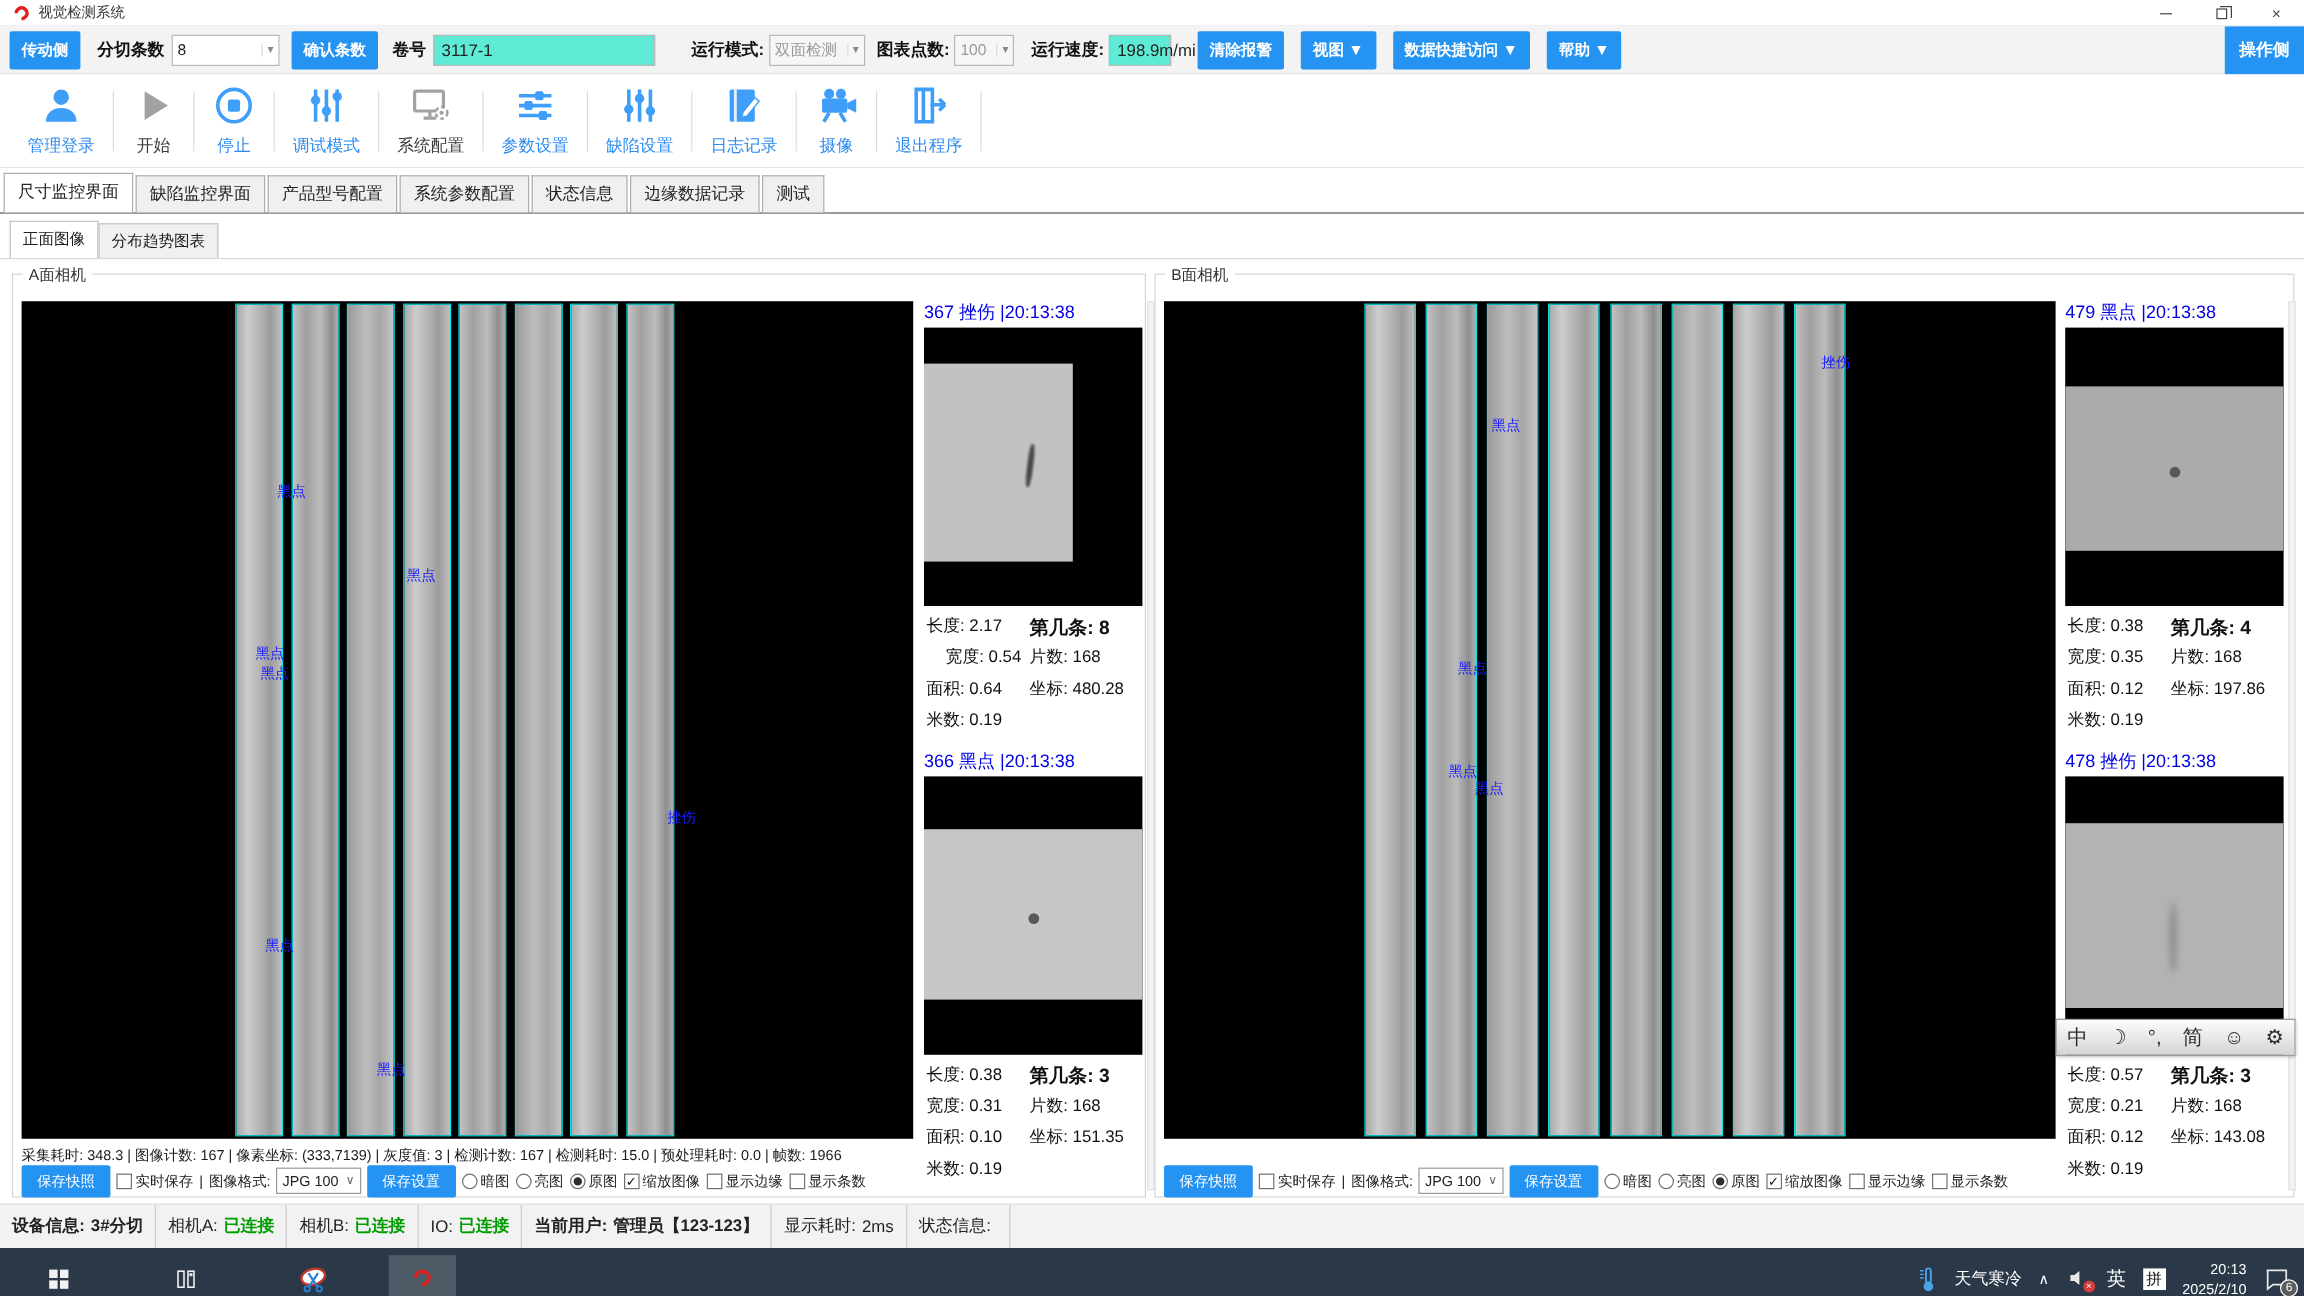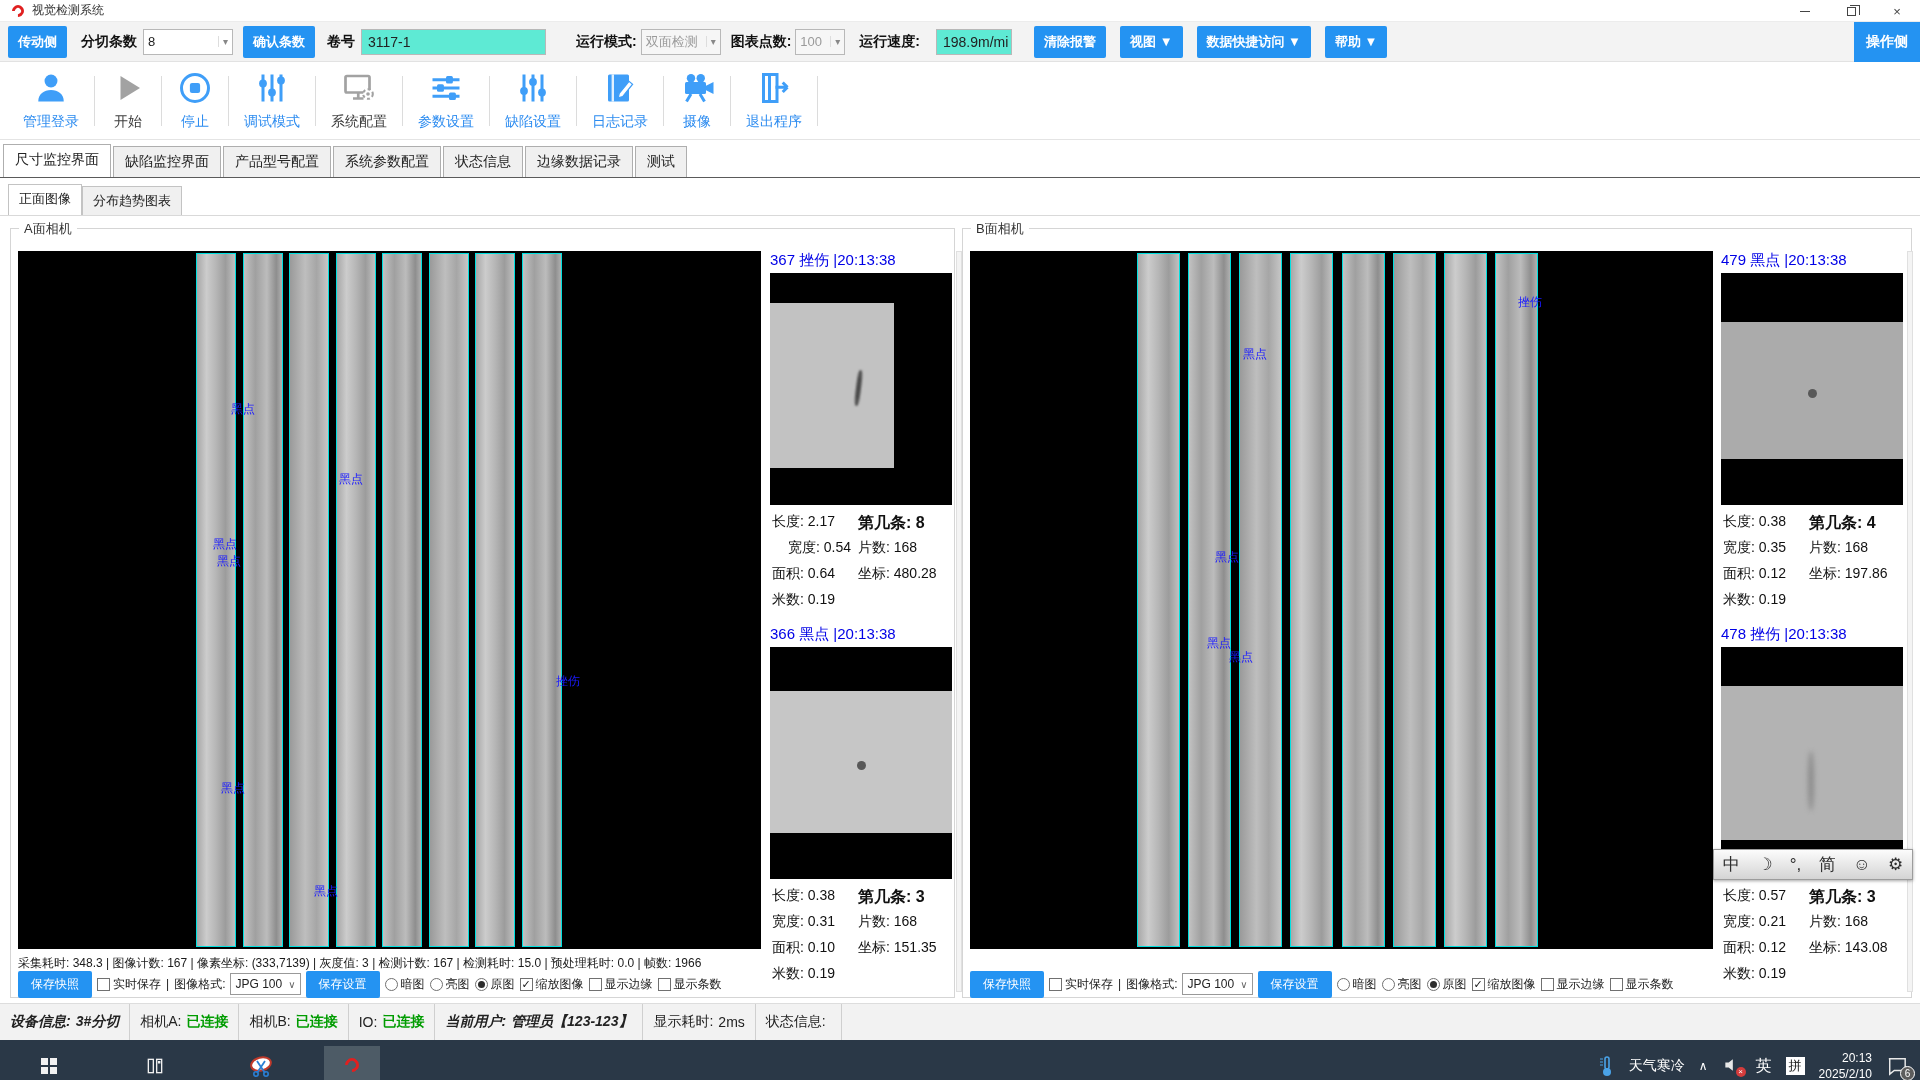--- a/index.html
+++ b/index.html
@@ -91,21 +91,21 @@
   .mini-select .arrow { color:#666; font-size:10px; }
   .ctl-group { display:inline-flex; align-items:center; gap:3px; }
   
   .ime-bar { position:absolute; left:1713px; top:849px; width:200px; height:31px; z-index:60;
     background:linear-gradient(#fcfcfc,#d4d4d4); border:1px solid #9c9c9c; box-shadow:0 1px 3px rgba(0,0,0,.35);
     display:flex; align-items:center; justify-content:space-around; font-size:17px; color:#2e2e2e; }
   
   .statusbar { position:absolute; left:0; top:1003px; width:1920px; height:37px; background:#f2f2f2;
     border-top:1px solid #ddd; display:flex; align-items:stretch; font-size:14px; }
   .seg { display:flex; align-items:center; padding:0 10px; border-right:1px solid #cfcfcf; gap:5px; white-space:nowrap; }
-  .seg .b { font-weight:700;font-style:italic; }
+  .seg .b { font-weight:700; }
   .seg .green { color:#009c00; font-weight:700; }
   
   .taskbar { position:absolute; left:0; top:1040px; width:1920px; height:52px; background:#2a3847;
     display:flex; align-items:center; color:#fff; }
   .tb-icon { width:46px; height:40px; display:flex; align-items:center; justify-content:center; }
   .win-grid { width:16px; height:16px; display:grid; grid-template-columns:7px 7px; grid-template-rows:7px 7px; gap:2px; }
   .win-grid i { background:#f2f2f2; }
   .app-tile { width:56px; height:40px; background:#4d5b66; display:flex; align-items:center; justify-content:center;
     border-bottom:3px solid #76b9ed; }
   .app-tile .app-logo { margin:0; width:14px; height:14px; }
@@ -149,21 +149,21 @@
   <span class="tb-select disabled" style="margin-left:4px;width:80px">
     <span>双面检测</span>
     <span class="arrow">▾</span>
   </span>
   <span class="tb-label" style="margin-left:10px">图表点数:</span>
   <span class="tb-select disabled" style="margin-left:4px;width:50px">
     <span>100</span>
     <span class="arrow">▾</span>
   </span>
   <span class="tb-label" style="margin-left:14px">运行速度:</span>
-  <span class="tb-input" style="margin-left:16px;width:76px">198.9m/mi</span>
+  <span class="tb-input" style="margin-left:4px;width:52px">198.9m/mi</span>
   <span class="btn-blue" style="margin-left:22px">清除报警</span>
   <span class="btn-blue" style="margin-left:14px">视图 ▼</span>
   <span class="btn-blue" style="margin-left:14px">数据快捷访问 ▼</span>
   <span class="btn-blue" style="margin-left:14px">帮助 ▼</span>
   <span class="side-btn-right">操作侧</span>
 </div>
 
 <div class="icon-toolbar" id="iconToolbar">
     <div class="tool-item">
       <span><svg viewBox="0 0 24 24">

